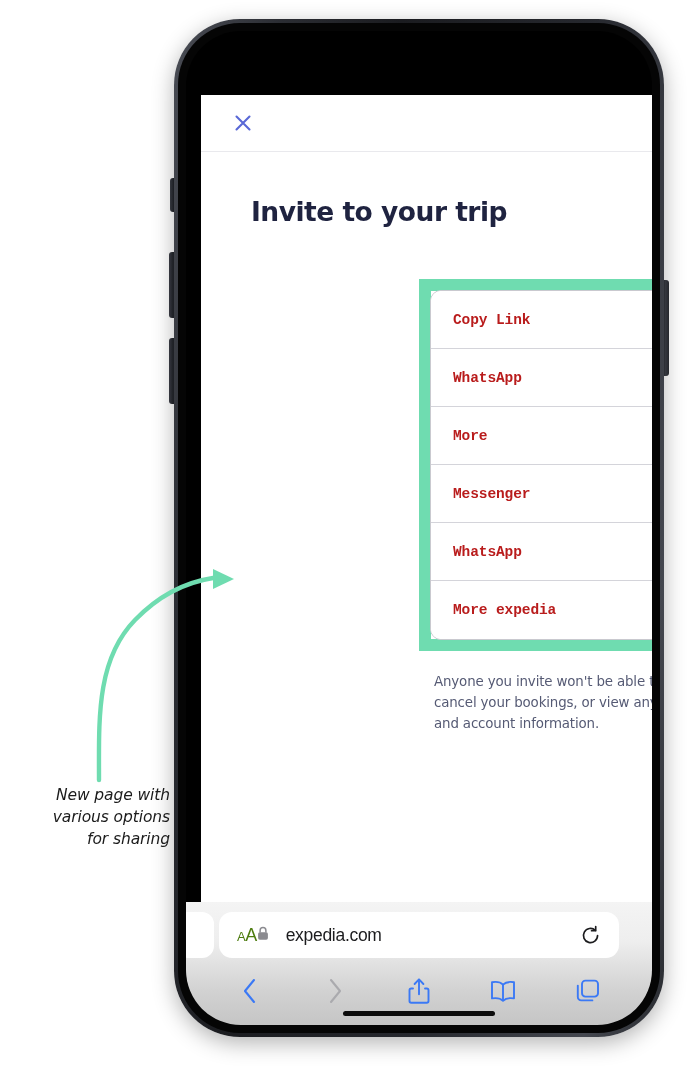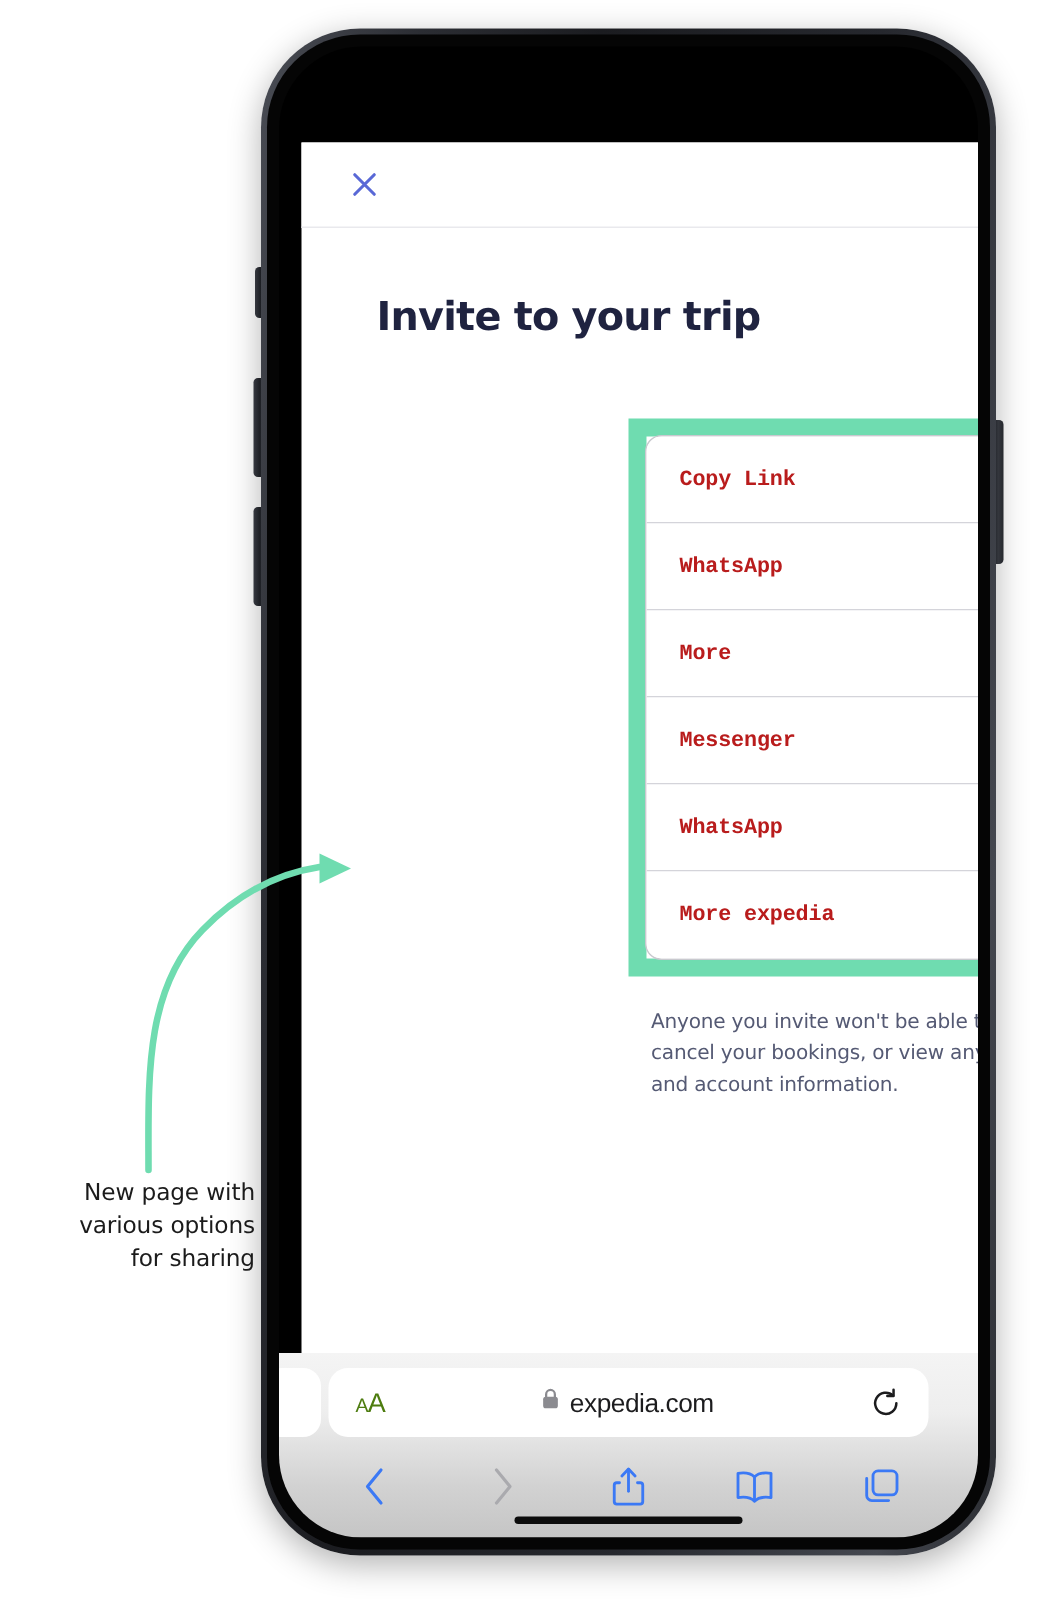--- a/index.html
+++ b/index.html
@@ -15,20 +15,21 @@
     font-family: "Liberation Sans", sans-serif;
   }
 
   
   #annotation-layer {
     position: absolute;
     left: 0; top: 0;
     width: 700px; height: 1072px;
     pointer-events: none;
     z-index: 40;
+    font-style: italic;
   }
   #annotation-caption {
     position: absolute;
     left: 18px;
     top: 784px;
     width: 152px;
     text-align: right;
     font-family: "DejaVu Sans", sans-serif;
     font-size: 15.5px;
     line-height: 22px;
@@ -288,22 +289,21 @@
     letter-spacing: -0.5px;
     cursor: pointer;
     white-space: nowrap;
   }
   #aa-button .small { font-size: 13px; }
   #aa-button .big   { font-size: 18px; }
   #url-center {
     flex: 1;
     display: flex;
     align-items: center;
-    justify-content: center;
-    gap: 7px;
+    gap: 17px;
   }
   #url-text {
     font-family: "Liberation Sans", sans-serif;
     font-size: 17.5px;
     color: #1c1c1e;
     letter-spacing: -0.3px;
   }
   #reload-button { cursor:pointer; display:flex; }
 
   #toolbar {

